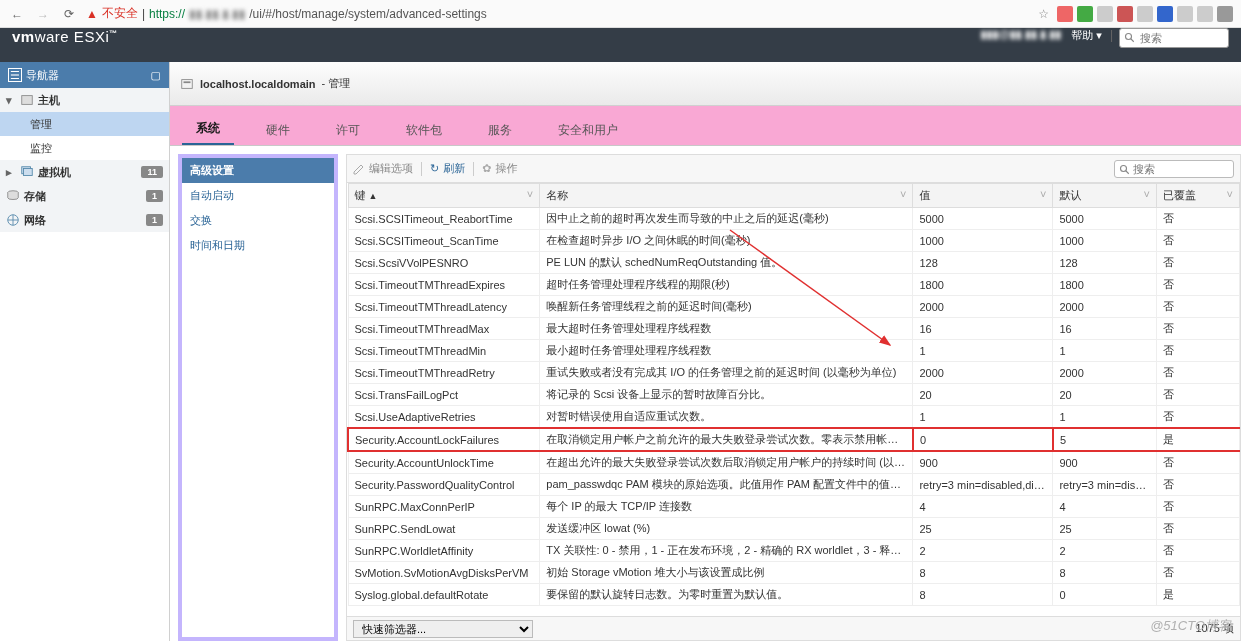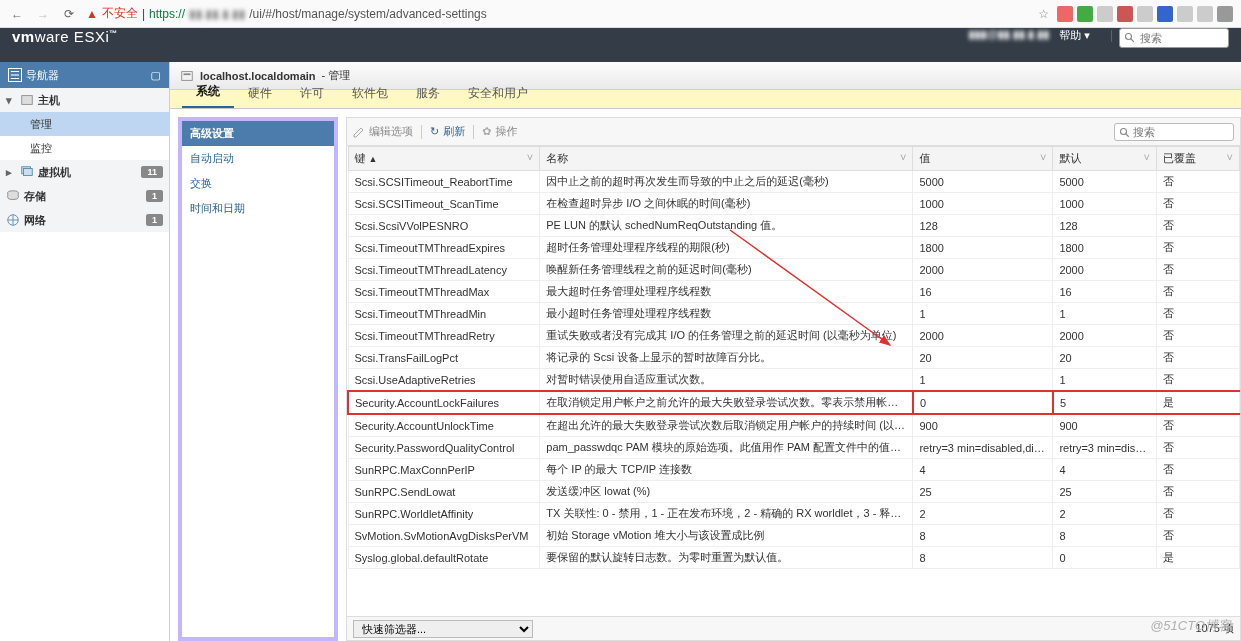--- a/index.html
+++ b/index.html
@@ -11,43 +11,43 @@
     .insecure { color: #d93025; }
     .url-green { color: #0a8043; }
     .star-icon { margin-left: auto; color: #888; }
     .ext-icons { display: flex; gap: 4px; }
     .ext-blob { width: 16px; height: 16px; background: #ccc; border-radius: 2px; }
     
     .top-bar { height: 34px; background: #343d47; color: #fff; display: flex; align-items: flex-start; padding: 0 12px; }
     .logo { font-size: 15px; font-weight: bold; letter-spacing: 0.5px; }
     .logo-thin { font-weight: 300; }
     .top-spacer { flex: 1; }
-    .help-link { color: #fff; font-size: 11px; margin-right: 20px; text-decoration: none; }
+    .help-link { color: #fff; font-size: 11px; margin-right: 8px; text-decoration: none; }
     .top-search { width: 110px; height: 20px; padding: 2px 4px 2px 20px; border: 1px solid #999; border-radius: 3px; font-size: 11px; background: #fff; }
     .search-wrap { position: relative; }
     .search-icon-abs { position: absolute; left: 5px; top: 4px; width: 12px; height: 12px; }
     
     .main-layout { display: flex; height: calc(100% - 62px); }
     
     .navigator { width: 170px; background: #fff; border-right: 1px solid #d0d0d0; display: flex; flex-direction: column; }
     .nav-header { height: 26px; background: #4b7cab; color: #fff; display: flex; align-items: center; padding: 0 8px; gap: 4px; font-size: 11px; }
     .nav-collapse { width: 14px; height: 14px; border: 1px solid #fff; display: flex; align-items: center; justify-content: center; }
     .nav-item { height: 24px; display: flex; align-items: center; padding: 0 6px; gap: 4px; cursor: pointer; font-size: 11px; }
     .nav-item.l1 { background: #f2f4f6; font-weight: bold; }
     .nav-item.l2 { padding-left: 30px; align-items: center; }
     .nav-item.l2.active { background: #bed6f1; }
     .nav-toggle { width: 10px; color: #666; }
     .nav-icon { width: 14px; height: 14px; }
     .nav-badge { margin-left: auto; background: #888; color: #fff; font-size: 9px; padding: 1px 6px; border-radius: 2px; }
     
     .content { flex: 1; background: #fff; display: flex; flex-direction: column; overflow: hidden; }
-    .breadcrumb { height: 28px; background: linear-gradient(#fdfdfd,#eaeaea); border-bottom: 1px solid #d0d0d0; display: flex; align-items: center; padding: 0 10px; gap: 6px; font-size: 11px; color: #333; }
+    .breadcrumb { height: 44px; background: linear-gradient(#fdfdfd,#eaeaea); border-bottom: 1px solid #d0d0d0; display: flex; align-items: center; padding: 0 10px; gap: 6px; font-size: 11px; color: #333; }
     .bc-icon { width: 14px; height: 14px; }
     
-    .tabs { height: 19px; border-bottom: 1px solid #c8c8c8; display: flex; align-items: flex-end; padding: 0 12px; gap: 0; background: #fef9c3; }
+    .tabs { height: 40px; border-bottom: 1px solid #c8c8c8; display: flex; align-items: flex-end; padding: 0 12px; gap: 18px; background: #f9a8d4; }
     .tab { padding: 6px 14px; font-size: 12px; color: #555; cursor: pointer; border-top-left-radius: 2px; border-top-right-radius: 2px; }
     .tab.active { color: #1a1a1a; font-weight: bold; border-bottom: 2px solid #2a6496; }
     
     .sub-content { flex: 1; display: flex; overflow: hidden; padding: 8px 0 0 8px; }
     
     .sub-nav { width: 160px; border: 4px solid #c4b5fd; background: #fff; }
     .sub-nav-hdr { background: #4b7cab; color: #fff; padding: 5px 8px; font-size: 11px; font-weight: bold; }
     .sub-nav-item { padding: 5px 8px; font-size: 11px; color: #2a6496; cursor: pointer; }
     
     .table-area { flex: 1; display: flex; flex-direction: column; margin-left: 8px; overflow: hidden; }

